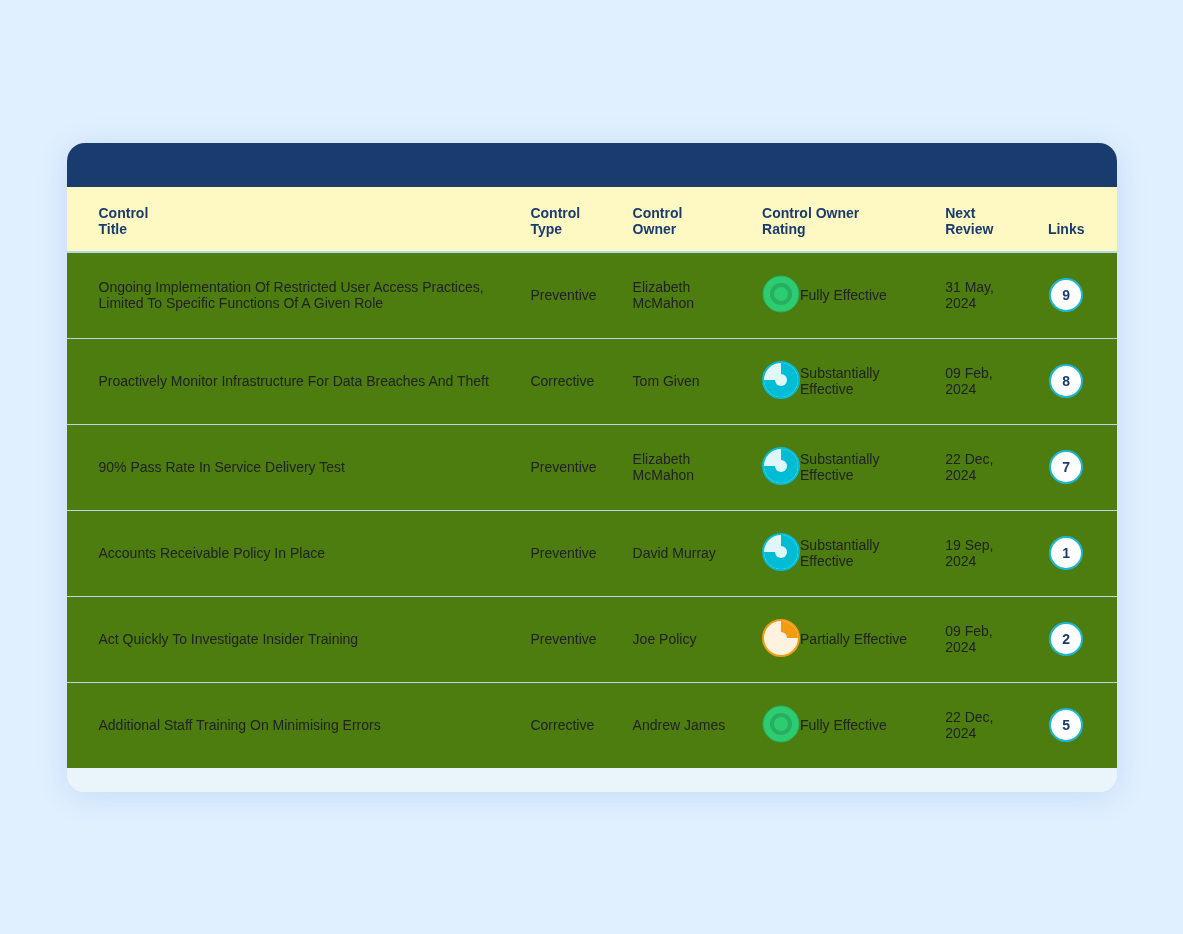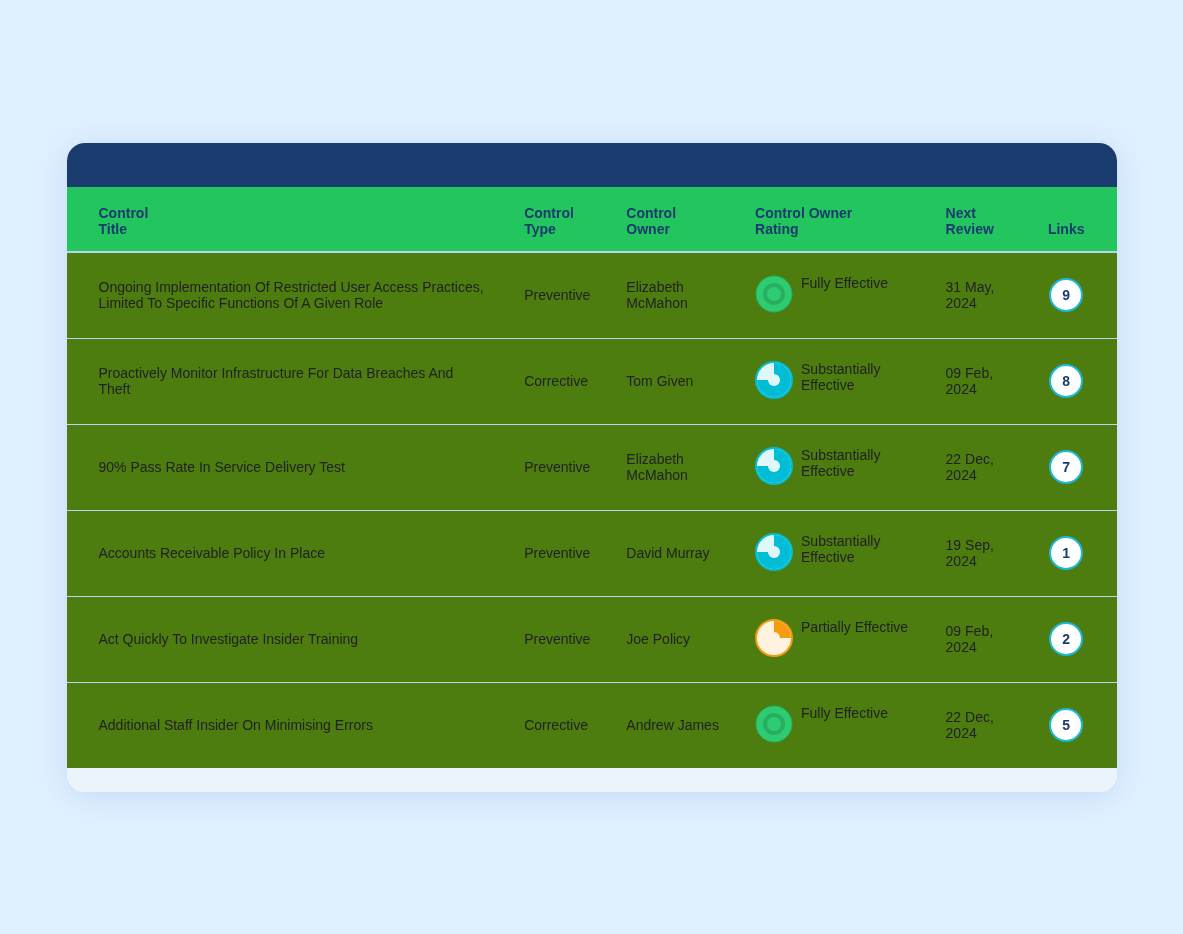--- a/index.html
+++ b/index.html
@@ -32,21 +32,21 @@
     }
     .table-wrapper {
       background: #eaf4fb;
       padding: 0 0 24px 0;
     }
     table {
       width: 100%;
       border-collapse: collapse;
     }
     thead tr {
-      background: #22c55e;
+      background: #fef9c3;
     }
     thead th {
       padding: 18px 18px 14px 18px;
       text-align: left;
       font-size: 14px;
       font-weight: 700;
       color: #1a3b6e;
       vertical-align: bottom;
       border-bottom: 2px solid #b8d6ee;
     }
@@ -60,21 +60,22 @@
       padding: 22px 18px;
       font-size: 14px;
       color: #222;
       vertical-align: middle;
       background: #4d7c0f;
     }
     tbody td:first-child { padding-left: 32px; font-weight: 500; }
     tbody td:last-child { padding-right: 32px; text-align: center; }
     .rating-cell {
       display: flex;
-      gap: 8px;
+      align-items: center;
+      gap: 0;
     }
     .rating-text { font-size: 14px; color: #222; }
     
     .link-badge {
       display: inline-flex;
       align-items: center;
       justify-content: center;
       width: 34px;
       height: 34px;
       border-radius: 50%;
@@ -204,21 +205,21 @@
     </svg></span>
         <span class="rating-text">Partially Effective</span>
       </div>
     </td>
     <td>09 Feb, 2024</td>
     <td>
       <span class="link-badge">2</span>
     </td>
   </tr>
           <tr>
-    <td>Additional Staff Insider On Minimising Errors</td>
+    <td>Additional Staff Training On Minimising Errors</td>
     <td>Corrective</td>
     <td>Andrew James</td>
     <td>
       <div class="rating-cell">
         <span><svg class="icon-circle" viewBox="0 0 38 38" xmlns="http://www.w3.org/2000/svg">
       <circle cx="19" cy="19" r="18" fill="#2ecc71" stroke="#27ae60" stroke-width="1"></circle>
       <circle cx="19" cy="19" r="11" fill="#27ae60"></circle>
       <circle cx="19" cy="19" r="7" fill="#2ecc71"></circle>
     </svg></span>
         <span class="rating-text">Fully Effective</span>

